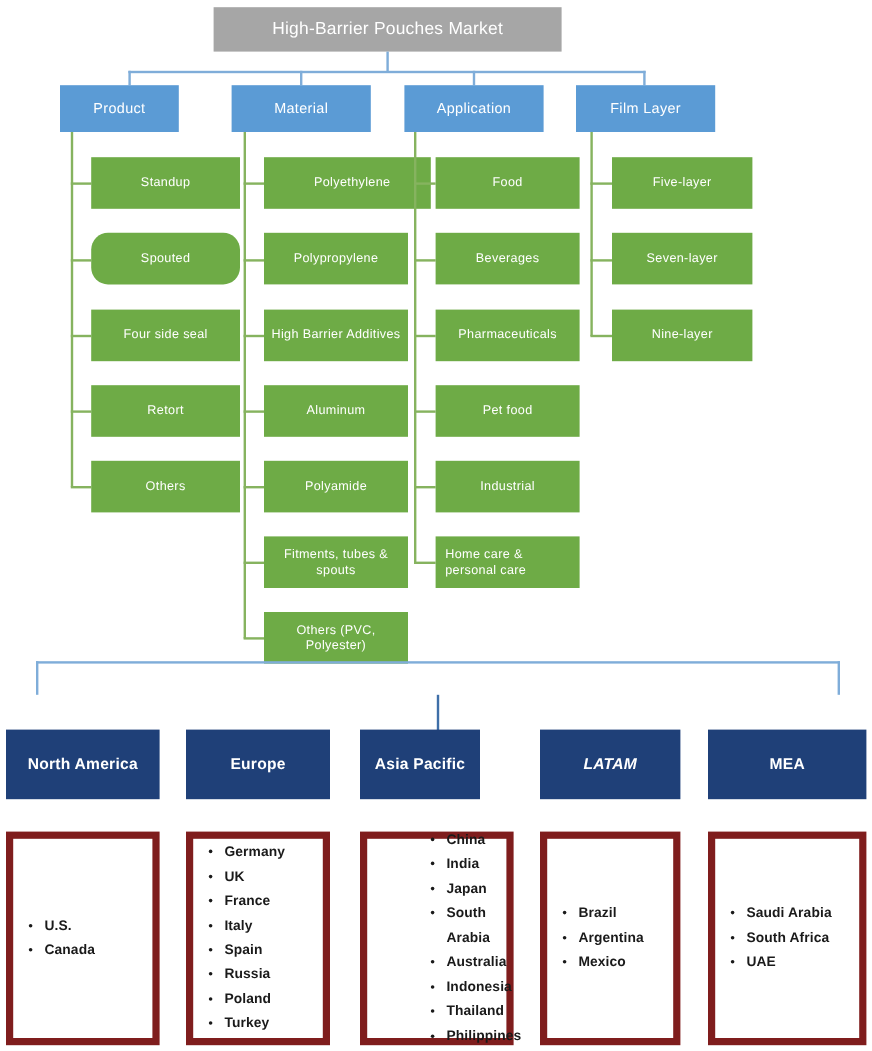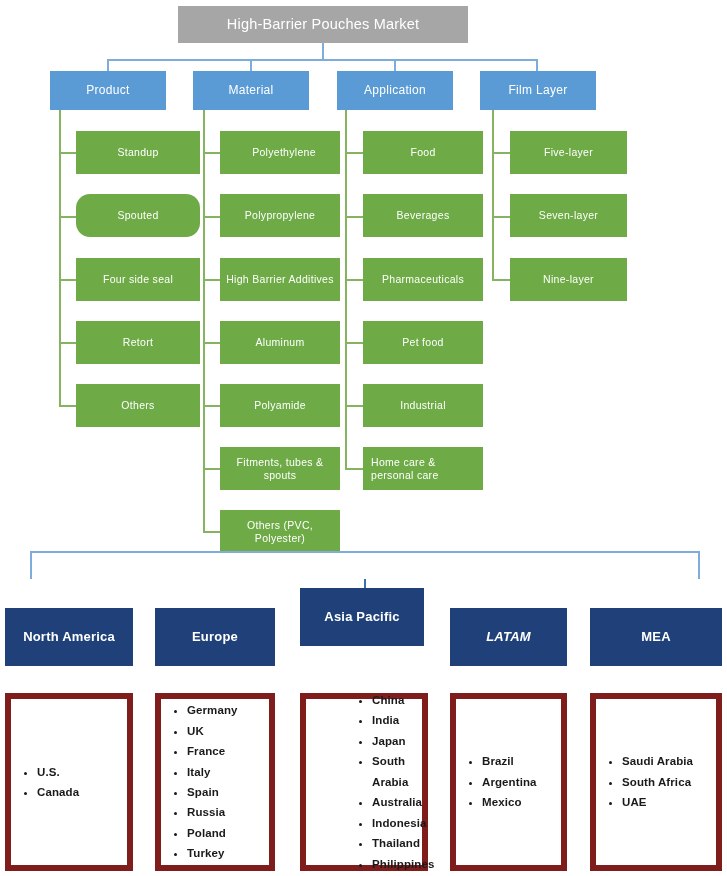--- a/index.html
+++ b/index.html
@@ -91,21 +91,21 @@
 
   <div class="ln ln-blue" style="left:322px; top:43px; width:2px; height:17px;"></div>
 
   <div class="ln ln-blue" style="left:107px; top:59px; width:431px; height:2px;"></div>
 
   <div class="ln ln-blue" style="left:107px; top:59px; width:2px; height:12px;"></div>
   <div class="ln ln-blue" style="left:250px; top:59px; width:2px; height:12px;"></div>
   <div class="ln ln-blue" style="left:394px; top:59px; width:2px; height:12px;"></div>
   <div class="ln ln-blue" style="left:536px; top:59px; width:2px; height:12px;"></div>
 
-  <div class="box cat-box" style="left:50px; top:71px; width:116px; height:39px;">Product</div>
+  <div class="box cat-box" style="left:50px; top:71px; width:99px; height:39px;">Product</div>
   <div class="box cat-box" style="left:193px; top:71px; width:116px; height:39px;">Material</div>
   <div class="box cat-box" style="left:337px; top:71px; width:116px; height:39px;">Application</div>
   <div class="box cat-box" style="left:480px; top:71px; width:116px; height:39px;">Film Layer</div>
 
   <div class="ln ln-green" style="left:59px; top:110px; width:2px; height:296px;"></div>
   <div class="ln ln-green" style="left:59px; top:152px; width:17px; height:2px;"></div>
   <div class="ln ln-green" style="left:59px; top:216px; width:17px; height:2px;"></div>
   <div class="ln ln-green" style="left:59px; top:279px; width:17px; height:2px;"></div>
   <div class="ln ln-green" style="left:59px; top:342px; width:17px; height:2px;"></div>
   <div class="ln ln-green" style="left:59px; top:405px; width:17px; height:2px;"></div>
@@ -118,21 +118,21 @@
 
   <div class="ln ln-green" style="left:203px; top:110px; width:2px; height:422px;"></div>
   <div class="ln ln-green" style="left:203px; top:152px; width:17px; height:2px;"></div>
   <div class="ln ln-green" style="left:203px; top:216px; width:17px; height:2px;"></div>
   <div class="ln ln-green" style="left:203px; top:279px; width:17px; height:2px;"></div>
   <div class="ln ln-green" style="left:203px; top:342px; width:17px; height:2px;"></div>
   <div class="ln ln-green" style="left:203px; top:405px; width:17px; height:2px;"></div>
   <div class="ln ln-green" style="left:203px; top:468px; width:17px; height:2px;"></div>
   <div class="ln ln-green" style="left:203px; top:531px; width:17px; height:2px;"></div>
 
-  <div class="box leaf-box" style="left:220px; top:131px; width:120px; height:43px;padding-left:12px;">Polyethylene</div>
+  <div class="box leaf-box" style="left:220px; top:131px; width:139px; height:43px;padding-left:12px;">Polyethylene</div>
   <div class="box leaf-box" style="left:220px; top:194px; width:120px; height:43px;">Polypropylene</div>
   <div class="box leaf-box" style="left:220px; top:321px; width:120px; height:43px;">Aluminum</div>
   <div class="box leaf-box" style="left:220px; top:258px; width:120px; height:43px;">High Barrier Additives</div>
   <div class="box leaf-box" style="left:220px; top:384px; width:120px; height:43px;">Polyamide</div>
   <div class="box leaf-box" style="left:220px; top:447px; width:120px; height:43px;">Fitments, tubes &amp; spouts</div>
   <div class="box leaf-box" style="left:220px; top:510px; width:120px; height:43px;">Others (PVC, Polyester)</div>
 
   <div class="ln ln-green" style="left:345px; top:110px; width:2px; height:359px;"></div>
   <div class="ln ln-green" style="left:345px; top:152px; width:18px; height:2px;"></div>
   <div class="ln ln-green" style="left:345px; top:216px; width:18px; height:2px;"></div>
@@ -157,21 +157,21 @@
   <div class="box leaf-box" style="left:510px; top:194px; width:117px; height:43px;">Seven-layer</div>
   <div class="box leaf-box" style="left:510px; top:258px; width:117px; height:43px;">Nine-layer</div>
 
   <div class="ln ln-blue" style="left:30px; top:551px; width:670px; height:2px;"></div>
   <div class="ln ln-blue" style="left:30px; top:551px; width:2px; height:28px;"></div>
   <div class="ln ln-blue" style="left:698px; top:551px; width:2px; height:28px;"></div>
   <div class="ln ln-blue-dark" style="left:364px; top:579px; width:2px; height:30px;"></div>
 
   <div class="box region-head" style="left:5px; top:608px; width:128px; height:58px;">North America</div>
   <div class="box region-head" style="left:155px; top:608px; width:120px; height:58px;">Europe</div>
-  <div class="box region-head" style="left:300px; top:588px; width:124px; height:58px;text-align:right;">Asia Pacific</div>
+  <div class="box region-head" style="left:300px; top:608px; width:100px; height:58px;text-align:right;">Asia Pacific</div>
   <div class="box region-head" style="left:450px; top:608px; width:117px; height:58px;font-style:italic;">LATAM</div>
   <div class="box region-head" style="left:590px; top:608px; width:132px; height:58px;">MEA</div>
 
   <div class="region-body" style="left:5px; top:693px; width:128px; height:178px;">
     <ul>
         <li>U.S.</li>
         <li>Canada</li>
       </ul>
   </div>
   <div class="region-body" style="left:155px; top:693px; width:120px; height:178px;">

